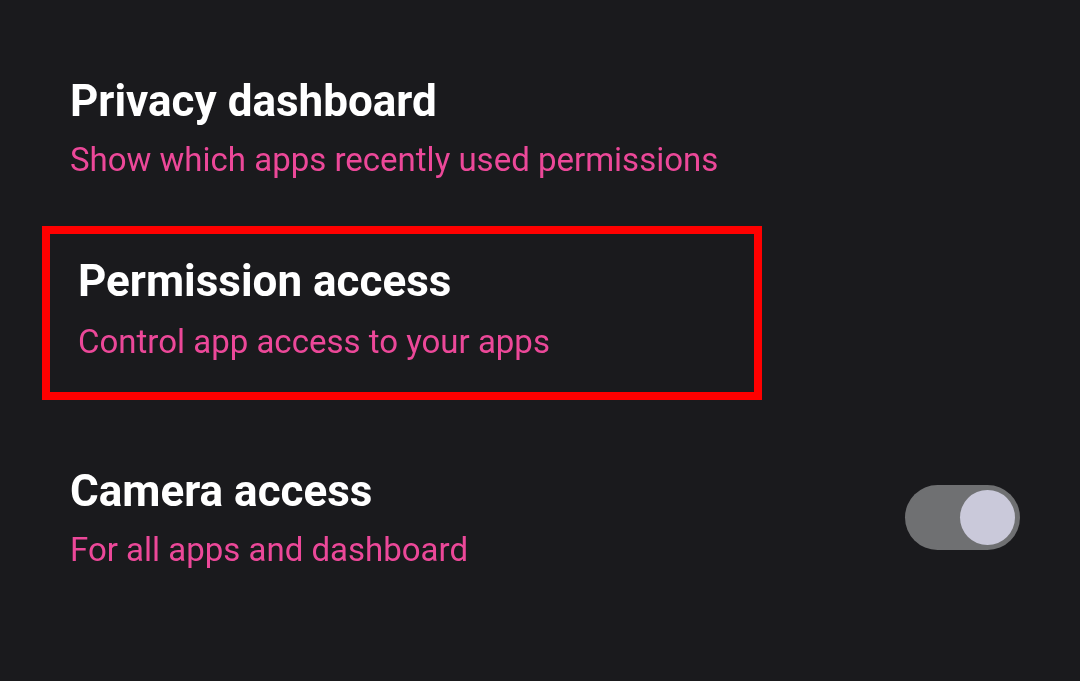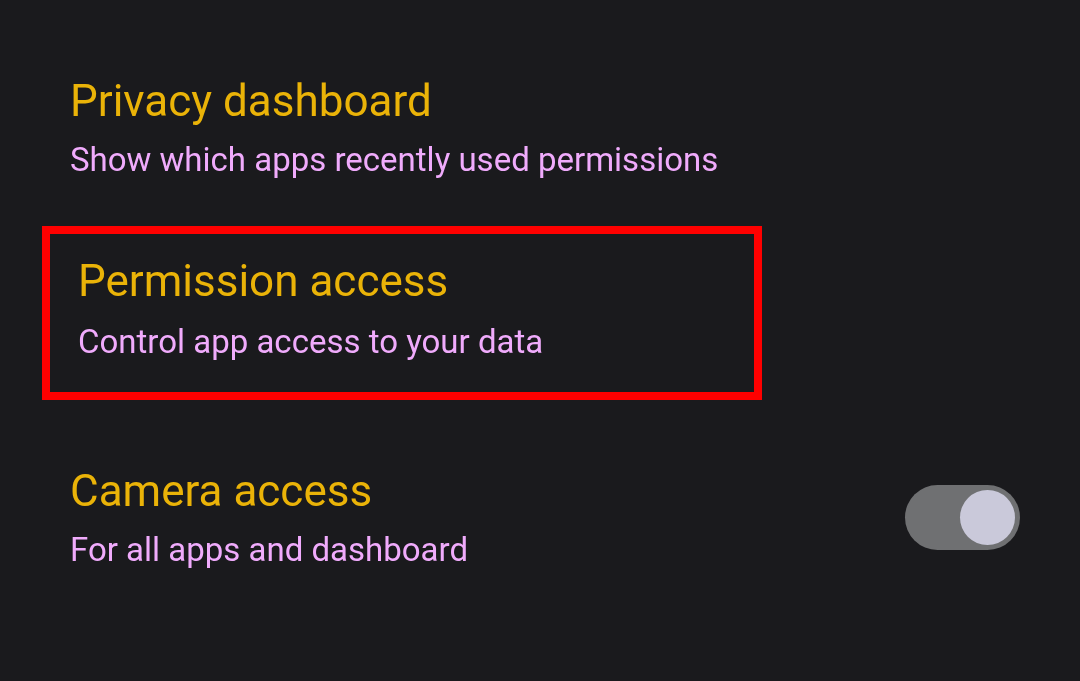--- a/index.html
+++ b/index.html
@@ -27,29 +27,29 @@
       align-items: center;
       cursor: pointer;
     }
     .setting-text-block {
       display: flex;
       flex-direction: column;
       flex: 1;
     }
     .setting-title {
       font-size: 44px;
-      font-weight: 400;
-      color: #eab308;
+      font-weight: 700;
+      color: #ffffff;
       line-height: 1.25;
       margin-bottom: 10px;
     }
     .setting-subtitle {
       font-size: 33px;
       font-weight: 400;
-      color: #f0abfc;
+      color: #ec4899;
       line-height: 1.3;
     }
     .highlight-box {
       border: 8px solid #ff0000;
       margin: 20px 12px 20px 42px;
       padding: 20px 28px 28px 28px;
       width: 720px;
     }
     .highlight-box .setting-title {
       margin-bottom: 12px;
@@ -86,21 +86,21 @@
   <div class="setting-item">
     <div class="setting-text-block">
       <div class="setting-title">Privacy dashboard</div>
       <div class="setting-subtitle">Show which apps recently used permissions</div>
     </div>
   </div>
 
   <div class="highlight-box">
     <div class="setting-text-block">
       <div class="setting-title">Permission access</div>
-      <div class="setting-subtitle">Control app access to your data</div>
+      <div class="setting-subtitle">Control app access to your apps</div>
     </div>
   </div>
 
   <div class="setting-item camera-item">
     <div class="setting-text-block">
       <div class="setting-title">Camera access</div>
       <div class="setting-subtitle">For all apps and dashboard</div>
     </div>
     <div class="toggle-switch">
       <div class="toggle-knob"></div>

